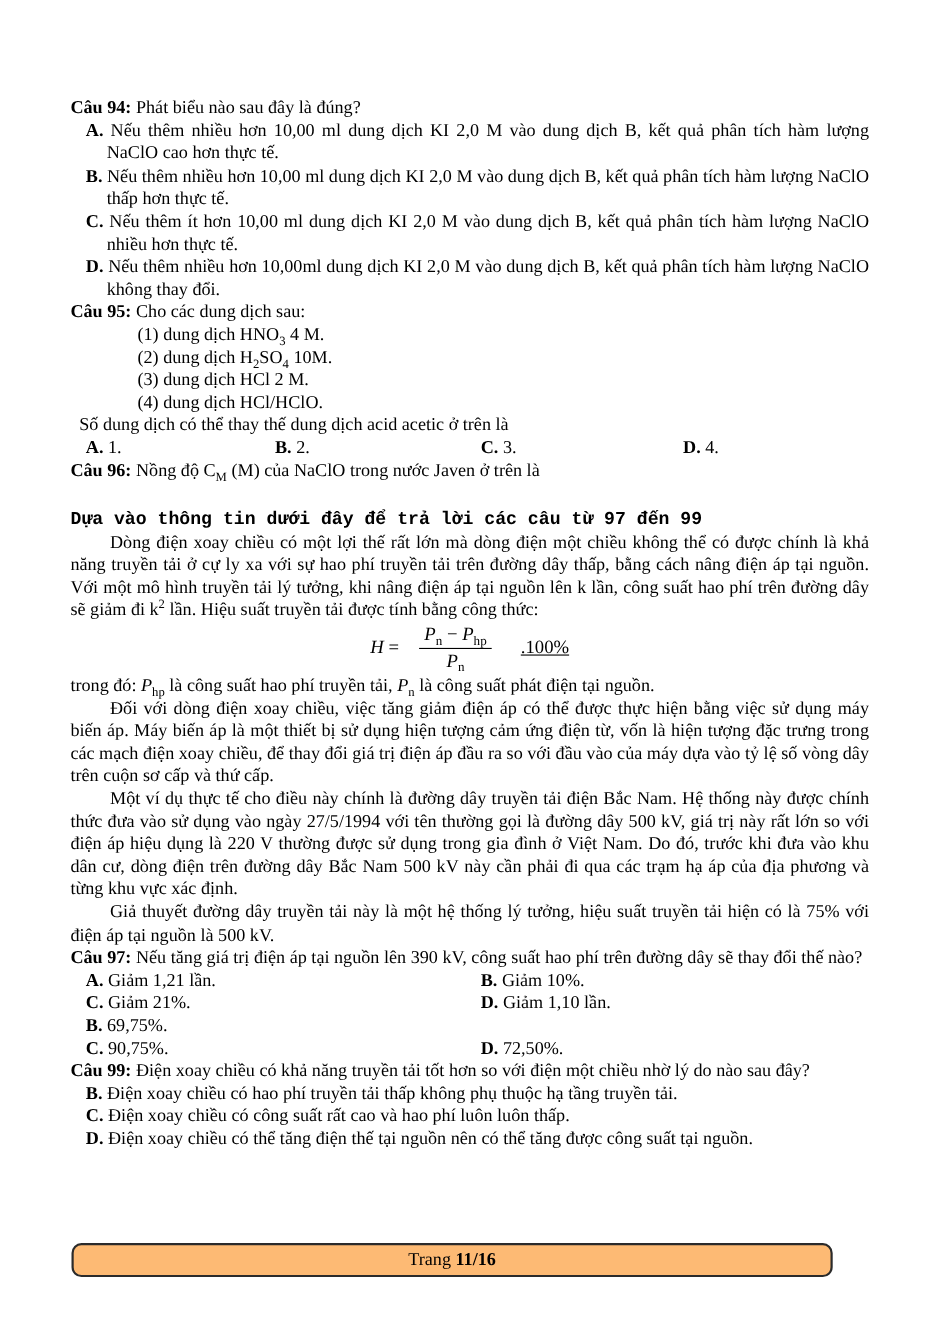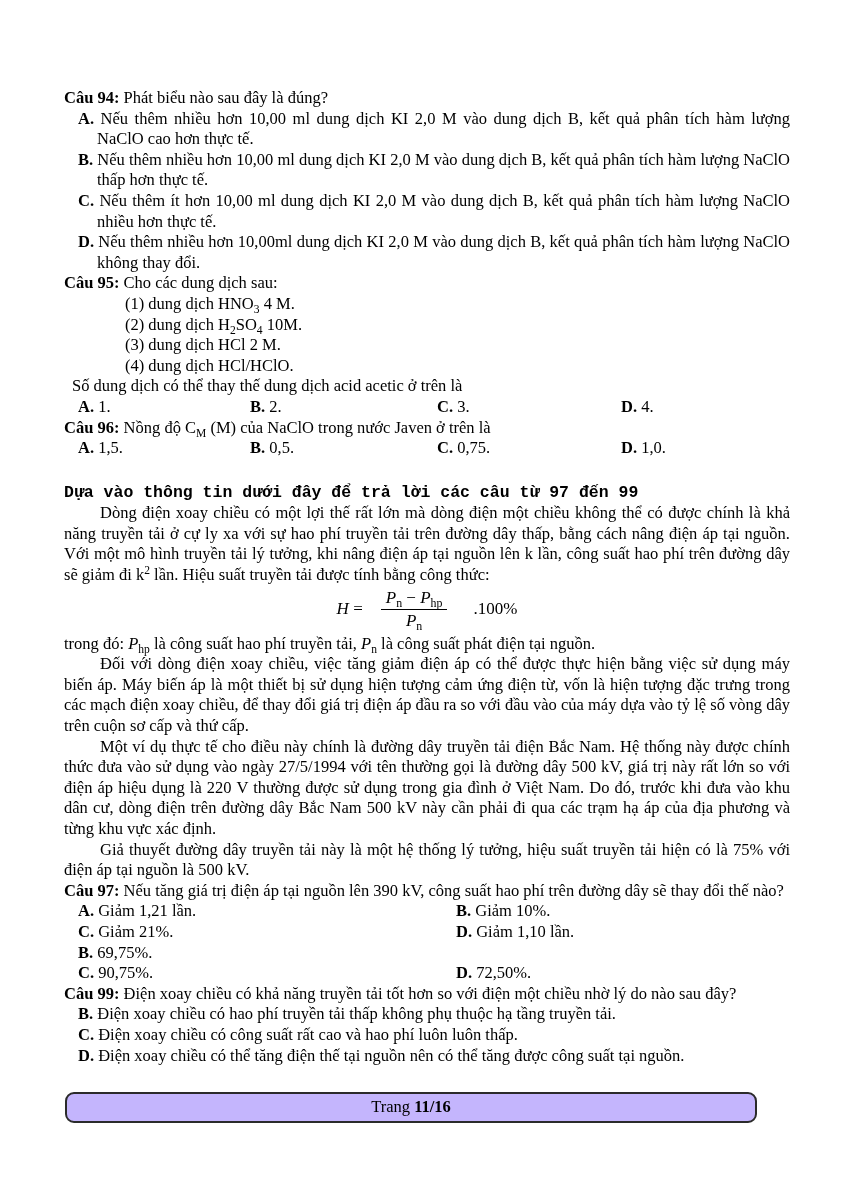--- a/index.html
+++ b/index.html
@@ -32,21 +32,20 @@
   .closing { padding-left: 8px; }
   .row4 {
     display: grid;
     grid-template-columns: 172px 187px 184px auto;
     padding-left: 14px;
   }
   .row2 {
     display: grid;
     grid-template-columns: 359px auto;
     padding-left: 14px;
-    gap: 19px;
   }
   .cell { white-space: nowrap; }
   .section-header { font-weight: bold; margin-top: 24px; font-family: Liberation Mono, monospace; }
   .para { text-align: justify; text-indent: 36px; }
   .plain { text-align: justify; }
   sub, sup { font-size: 70%; line-height: 0; }
   .formula {
     height: 48px;
     display: flex;
     align-items: center;
@@ -56,26 +55,26 @@
   .formula .f-lhs { margin-right: 6px; }
   .frac {
     display: inline-flex;
     flex-direction: column;
     text-align: center;
     vertical-align: middle;
     margin: 0 12px;
   }
   .frac .num { border-bottom: 1.2px solid #000; padding: 0 5px 1px 5px; }
   .frac .den { padding: 1px 5px 0 5px; }
-  .f-suffix { margin-left: 14px; }
+  .f-suffix { margin-left: 14px; text-decoration: underline; }
   .footer {
     position: absolute;
-    left: 65px; top: 1092px;
+    left: 65px; top: 1130px;
     width: 692px; height: 31px;
-    background: #c4b5fd;
+    background: #fdba74;
     border: 2px solid #2b2b2b;
     border-radius: 9px;
     display: flex;
     align-items: center;
     justify-content: center;
   }
 </style>
 </head>
 <body>
 
@@ -94,26 +93,20 @@
   <div class="list-item">(4) dung dịch HCl/HClO.</div>
   <p class="closing">Số dung dịch có thể thay thế dung dịch acid acetic ở trên là</p>
   <div class="row4">
     <div class="cell"><b class="letter">A.</b> <span>1.</span></div>
     <div class="cell"><b class="letter">B.</b> <span>2.</span></div>
     <div class="cell"><b class="letter">C.</b> <span>3.</span></div>
     <div class="cell"><b class="letter">D.</b> <span>4.</span></div>
   </div>
 
   <p class="stem"><b class="qnum">Câu 96:</b> <span>Nồng độ C<sub>M</sub> (M) của NaClO trong nước Javen ở trên là</span></p>
-  <div class="row4">
-    <div class="cell"><b class="letter">A.</b> <span>1,5.</span></div>
-    <div class="cell"><b class="letter">B.</b> <span>0,5.</span></div>
-    <div class="cell"><b class="letter">C.</b> <span>0,75.</span></div>
-    <div class="cell"><b class="letter">D.</b> <span>1,0.</span></div>
-  </div>
 
   <p class="section-header">Dựa vào thông tin dưới đây để trả lời các câu từ 97 đến 99</p>
   <p class="para">Dòng điện xoay chiều có một lợi thế rất lớn mà dòng điện một chiều không thể có được chính là khả năng truyền tải ở cự ly xa với sự hao phí truyền tải trên đường dây thấp, bằng cách nâng điện áp tại nguồn. Với một mô hình truyền tải lý tưởng, khi nâng điện áp tại nguồn lên k lần, công suất hao phí trên đường dây sẽ giảm đi k<sup>2</sup> lần. Hiệu suất truyền tải được tính bằng công thức:</p>
 
   <div class="formula">
     <span class="f-lhs"><i>H</i> =</span>
     <span class="frac">
       <span class="num"><i>P</i><sub>n</sub> − <i>P</i><sub>hp</sub></span>
       <span class="den"><i>P</i><sub>n</sub></span>
     </span>

